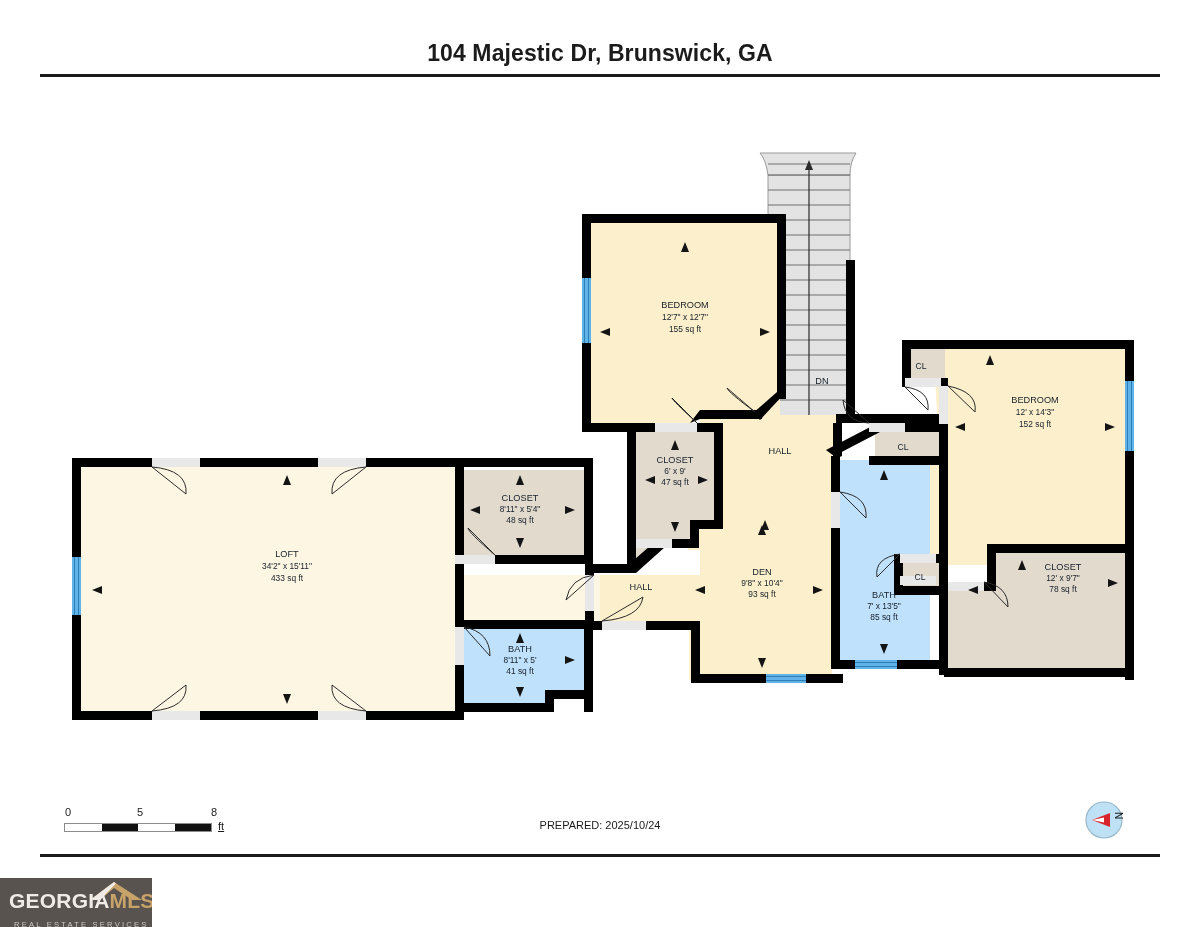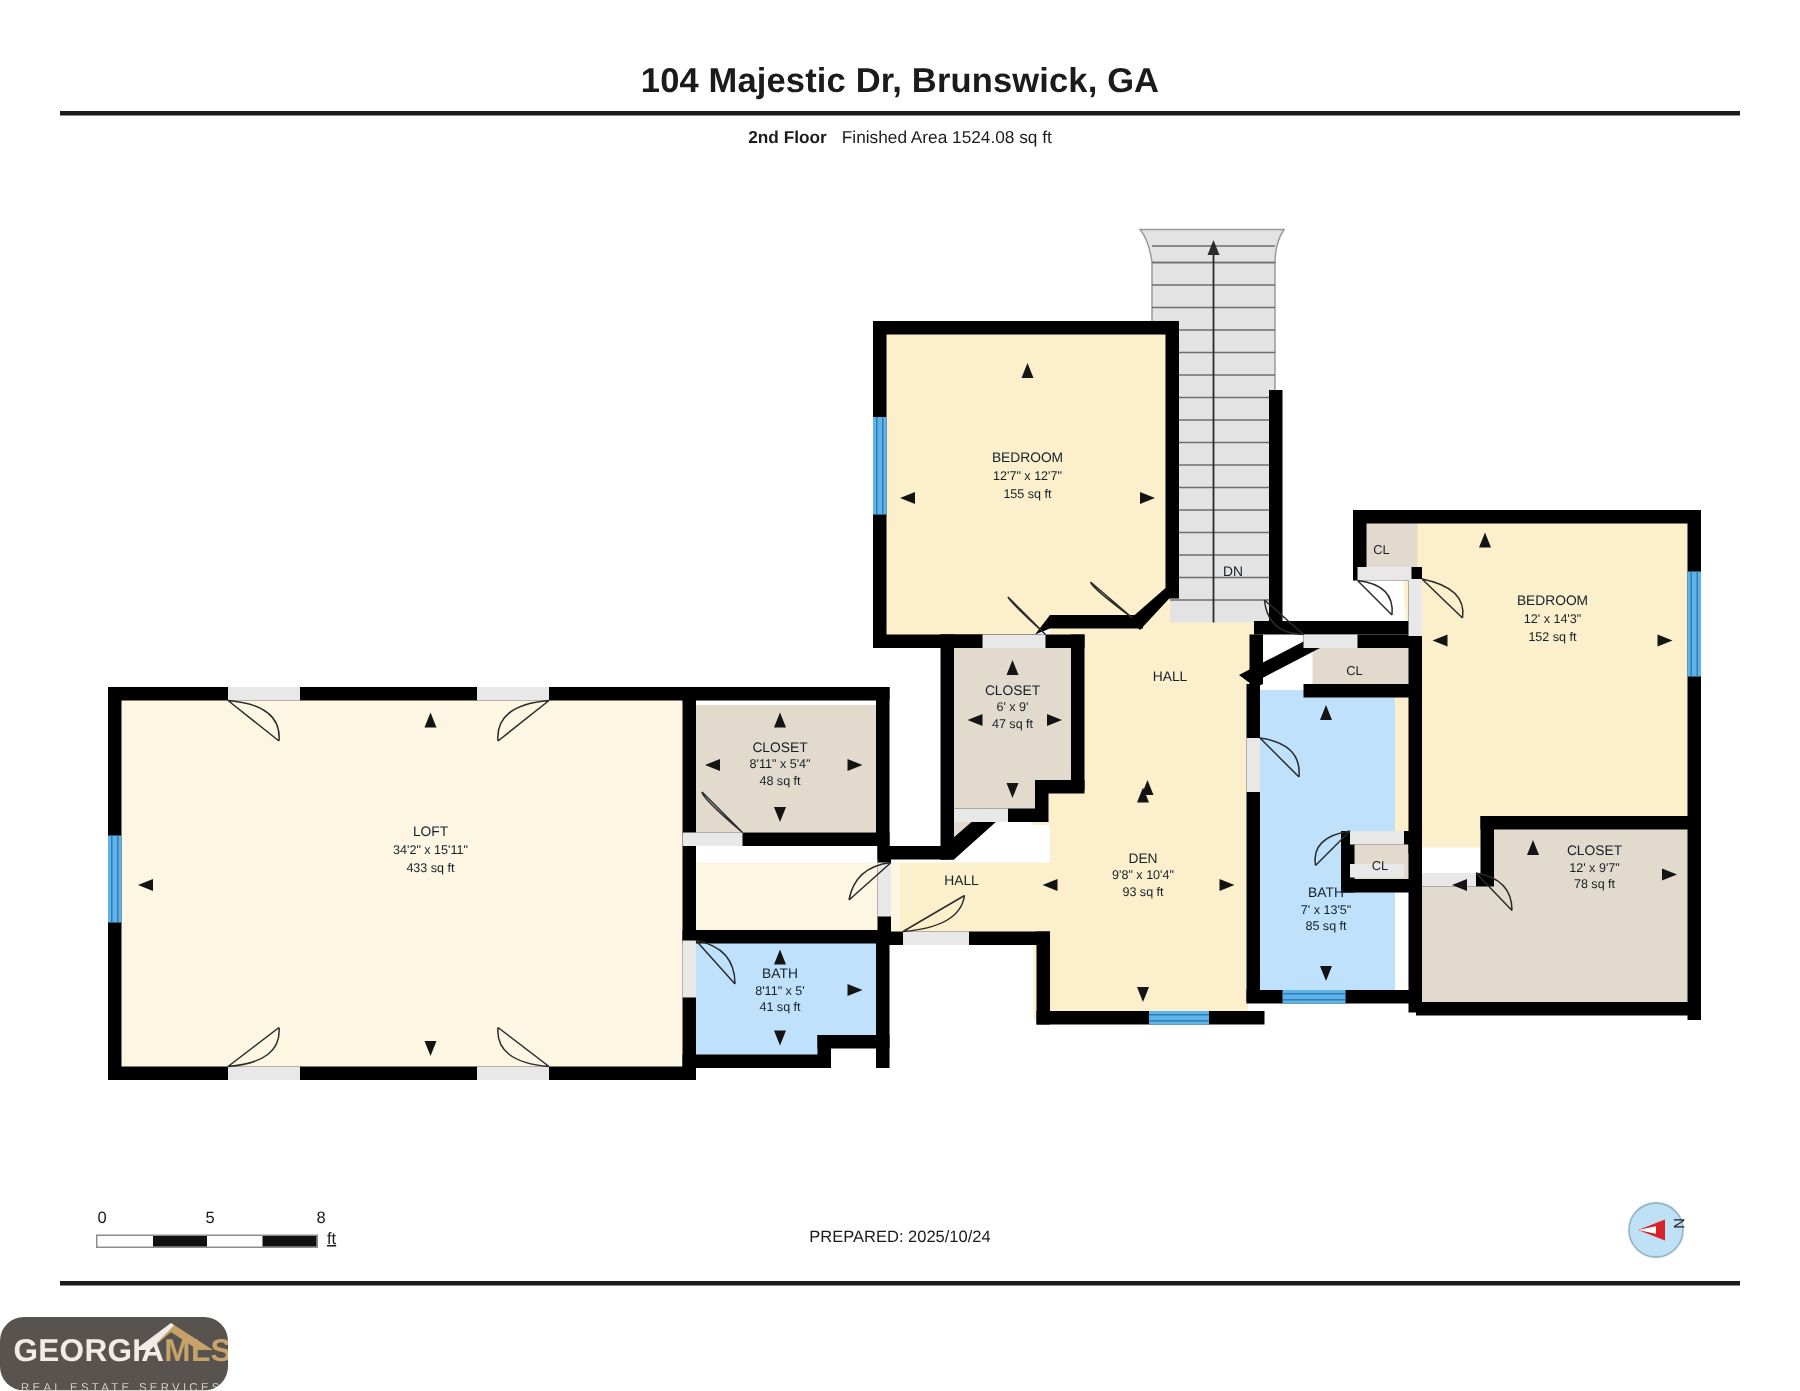--- a/index.html
+++ b/index.html
@@ -140,21 +140,20 @@
 
   
   .mls-logo {
     position: absolute;
     left: 0;
     top: 878px;
     width: 152px;
     height: 49px;
     background: #58534f;
     overflow: hidden;
-    border-radius: 16px;
   }
   .mls-logo .logo-main {
     position: absolute;
     left: 9px;
     top: 12px;
     font-size: 21px;
     font-weight: bold;
     letter-spacing: 0.2px;
     line-height: 1;
   }
@@ -218,23 +217,20 @@
     text-anchor: middle;
   }
 </style>
 </head>
 <body>
 
 <div id="page">
 
   <div class="title">104 Majestic Dr, Brunswick, GA</div>
   <div class="title-rule"></div>
-  <div class="subhead">
-    <span class="floor-label">2nd Floor</span><span>Finished Area 1524.08 sq ft</span>
-  </div>
 
   <div id="plan">
     <svg width="1200" height="680" viewBox="0 0 1200 680" xmlns="http://www.w3.org/2000/svg">
 
       <g>
         <rect x="768" y="55" width="82" height="245" fill="#E3E3E3" stroke="#9a9a9a" stroke-width="1"></rect>
 
         <path d="M768 55 Q 766 40 760 33 L 856 33 Q 850 42 850 55 Z" fill="#E3E3E3" stroke="#9a9a9a" stroke-width="1"></path>
         <g stroke="#6e6e6e" stroke-width="1">
           <line x1="768" y1="70" x2="850" y2="70"></line>

